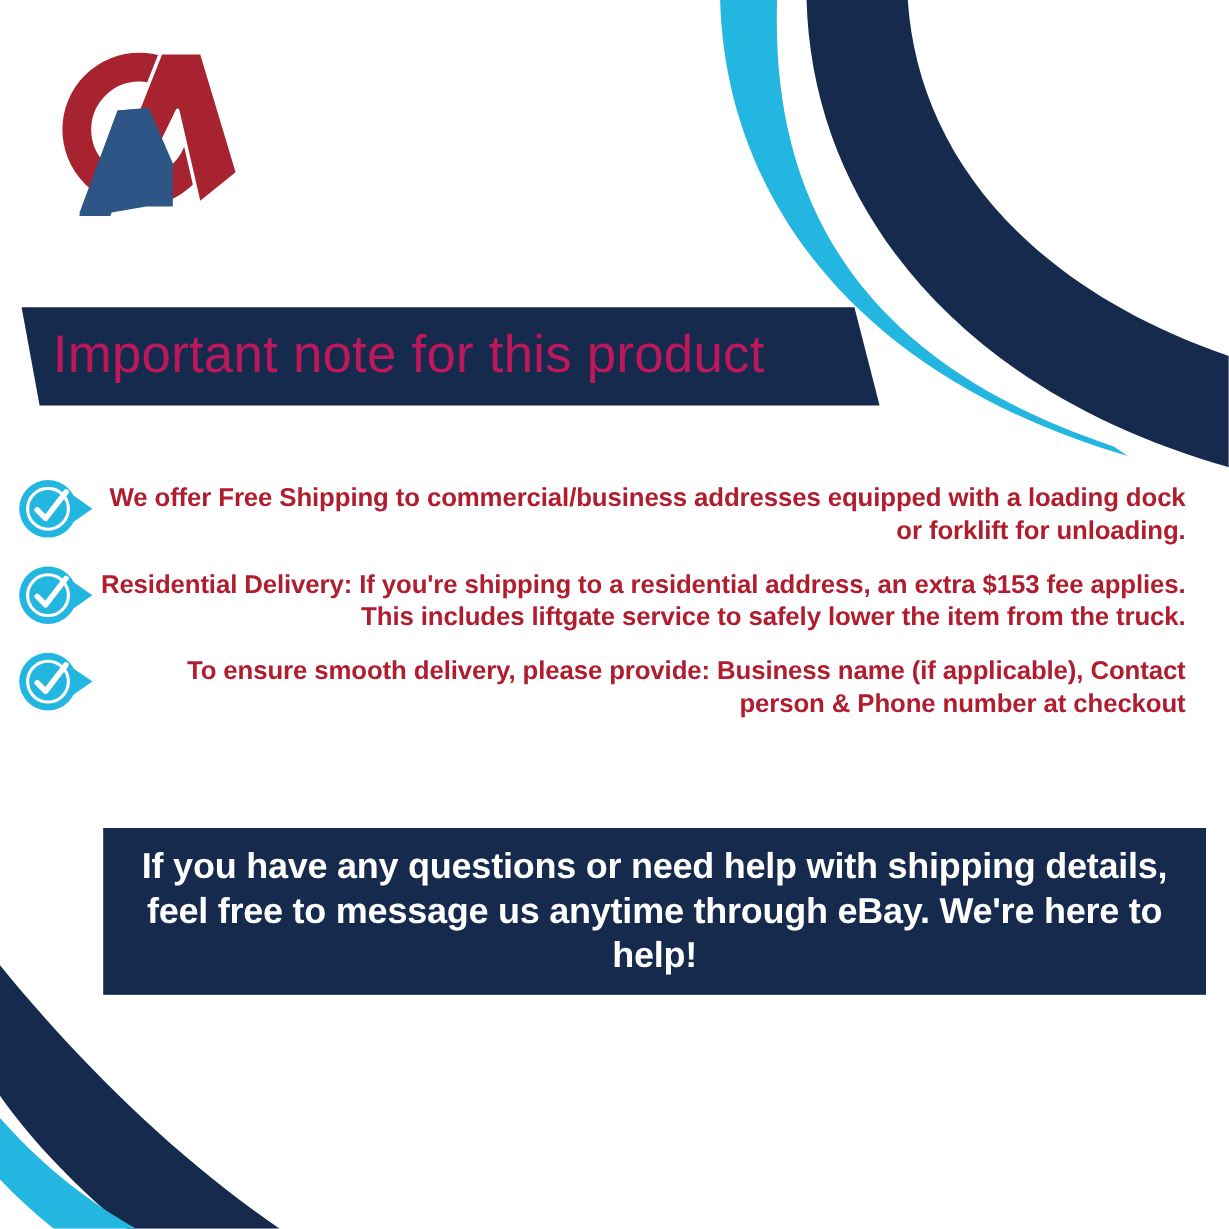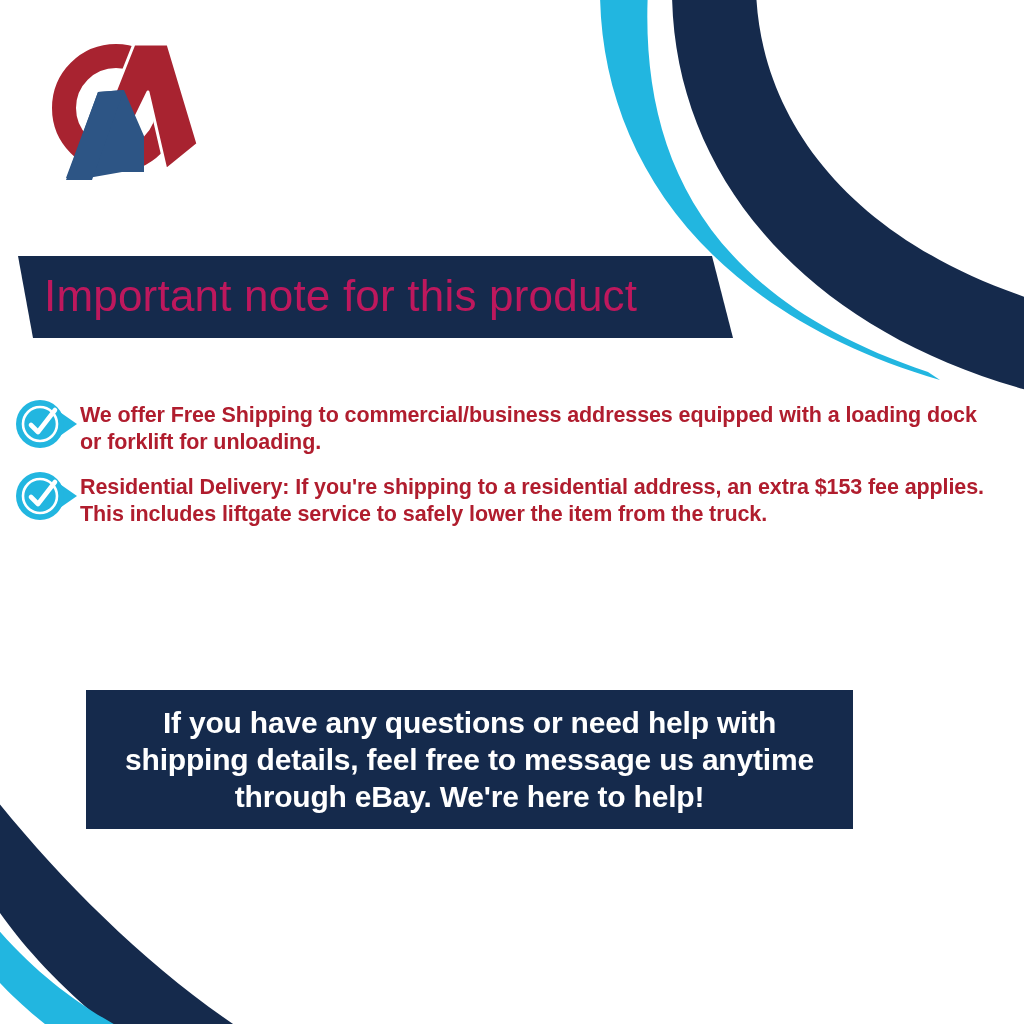--- a/index.html
+++ b/index.html
@@ -67,20 +67,21 @@
   .bullets {
     position: absolute;
     left: 14px;
     top: 396px;
     width: 990px;
   }
   .bullet-row {
     display: flex;
     align-items: flex-start;
     margin-bottom: 13px;
+    text-align: right;
   }
   .bullet-icon {
     flex: 0 0 auto;
     width: 66px;
     height: 52px;
     margin-top: 2px;
   }
   .bullet-text {
     flex: 1 1 auto;
     color: #b01d2e;
@@ -91,21 +92,21 @@
     letter-spacing: -0.1px;
     padding-top: 6px;
     padding-right: 16px;
   }
 
   
   .footer-box {
     position: absolute;
     left: 86px;
     top: 690px;
-    width: 767px;
+    width: 919px;
     height: 139px;
     background: #152a4c;
     display: flex;
     align-items: center;
     justify-content: center;
   }
   .footer-text {
     color: #ffffff;
     font-family: "Liberation Sans Narrow", "Liberation Sans", sans-serif;
     font-size: 30px;
@@ -176,20 +177,29 @@
     <div class="bullet-row">
       <svg class="bullet-icon" viewBox="0 0 66 52" xmlns="http://www.w3.org/2000/svg">
         <path d="M 40 10 L 63 26 L 40 42 Z" fill="#22b6e0"></path>
         <circle cx="26" cy="26" r="24" fill="#22b6e0"></circle>
         <circle cx="26" cy="26" r="17" fill="none" stroke="#ffffff" stroke-width="2.6"></circle>
         <path d="M 17 27 L 24 34 L 41 12" fill="none" stroke="#ffffff" stroke-width="4.6" stroke-linecap="round" stroke-linejoin="round"></path>
       </svg>
       <div class="bullet-text">Residential Delivery: If you're shipping to a residential address, an extra $153 fee applies. This includes liftgate service to safely lower the item from the truck.</div>
     </div>
 
+    <div class="bullet-row">
+      <svg class="bullet-icon" viewBox="0 0 66 52" xmlns="http://www.w3.org/2000/svg">
+        <path d="M 40 10 L 63 26 L 40 42 Z" fill="#22b6e0"></path>
+        <circle cx="26" cy="26" r="24" fill="#22b6e0"></circle>
+        <circle cx="26" cy="26" r="17" fill="none" stroke="#ffffff" stroke-width="2.6"></circle>
+        <path d="M 17 27 L 24 34 L 41 12" fill="none" stroke="#ffffff" stroke-width="4.6" stroke-linecap="round" stroke-linejoin="round"></path>
+      </svg>
+      <div class="bullet-text">To ensure smooth delivery, please provide: Business name (if applicable), Contact person &amp; Phone number at checkout</div>
+    </div>
 
   </div>
 
   <div class="footer-box">
     <div class="footer-text">If you have any questions or need help with shipping details, feel free to message us anytime through eBay. We're here to help!</div>
   </div>
 
 </div>
 
 </body></html>

